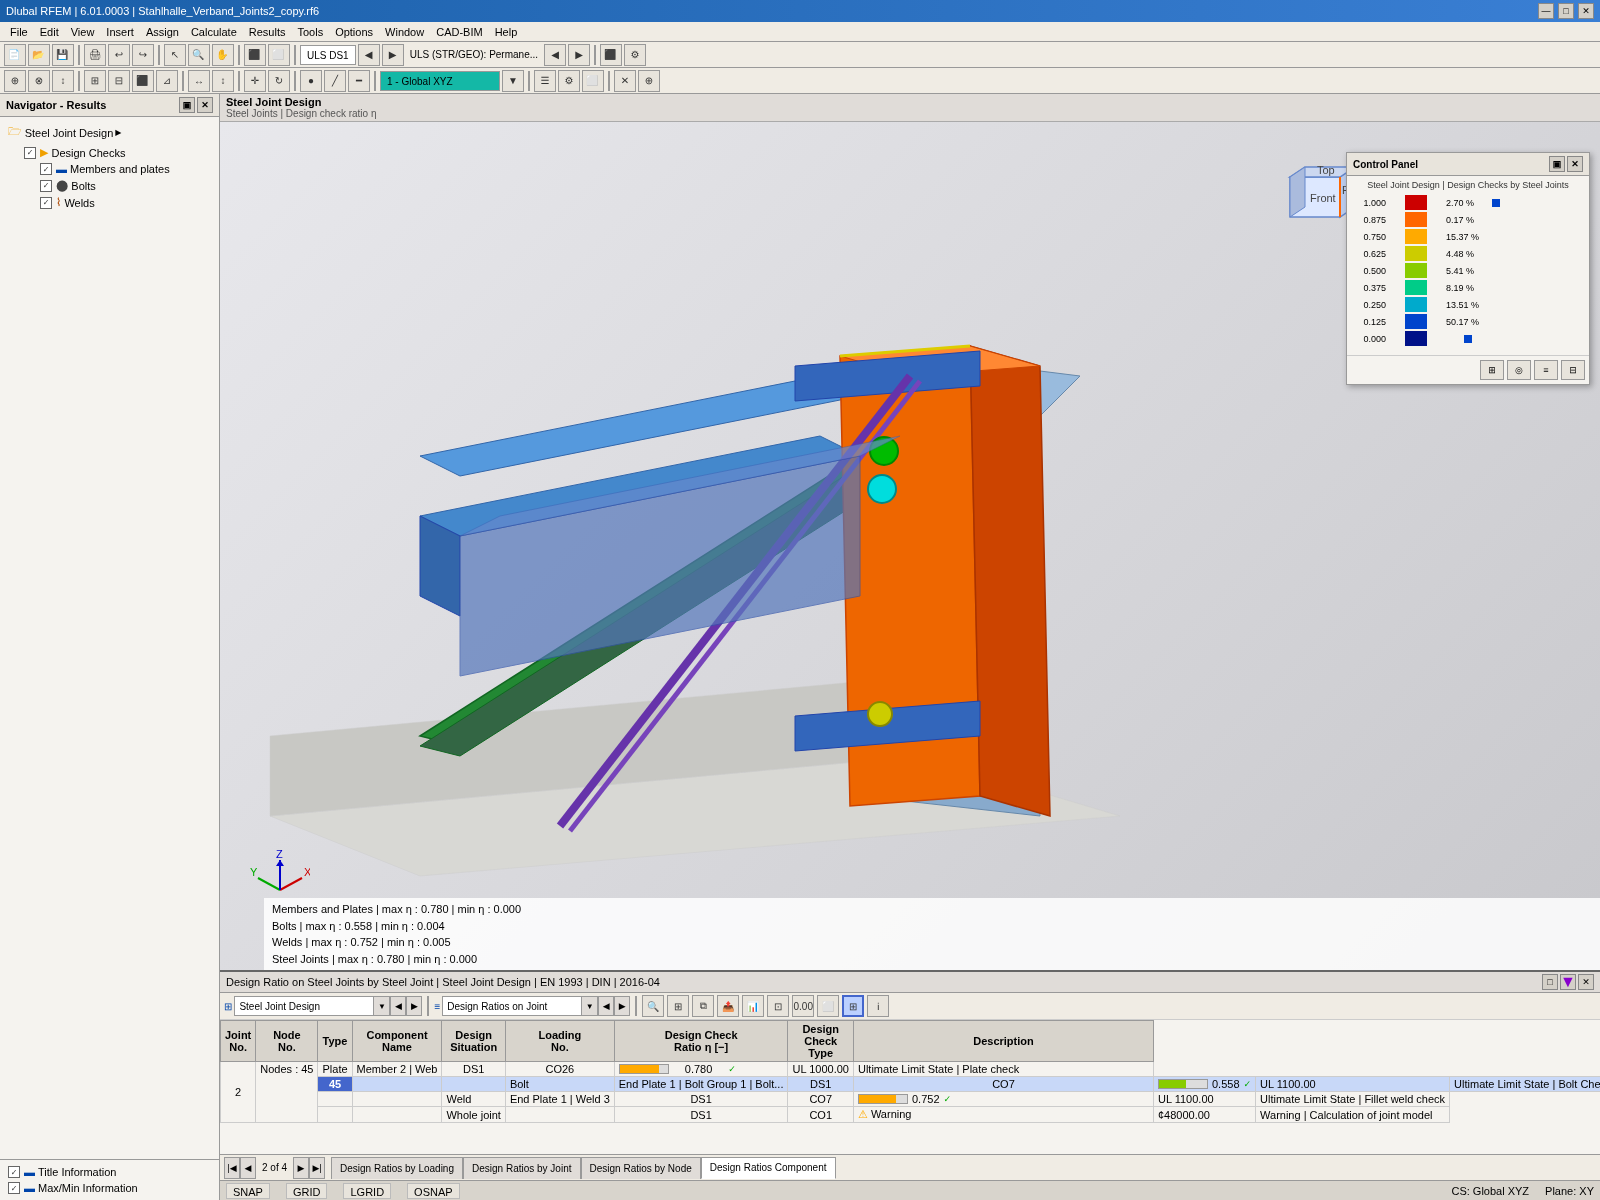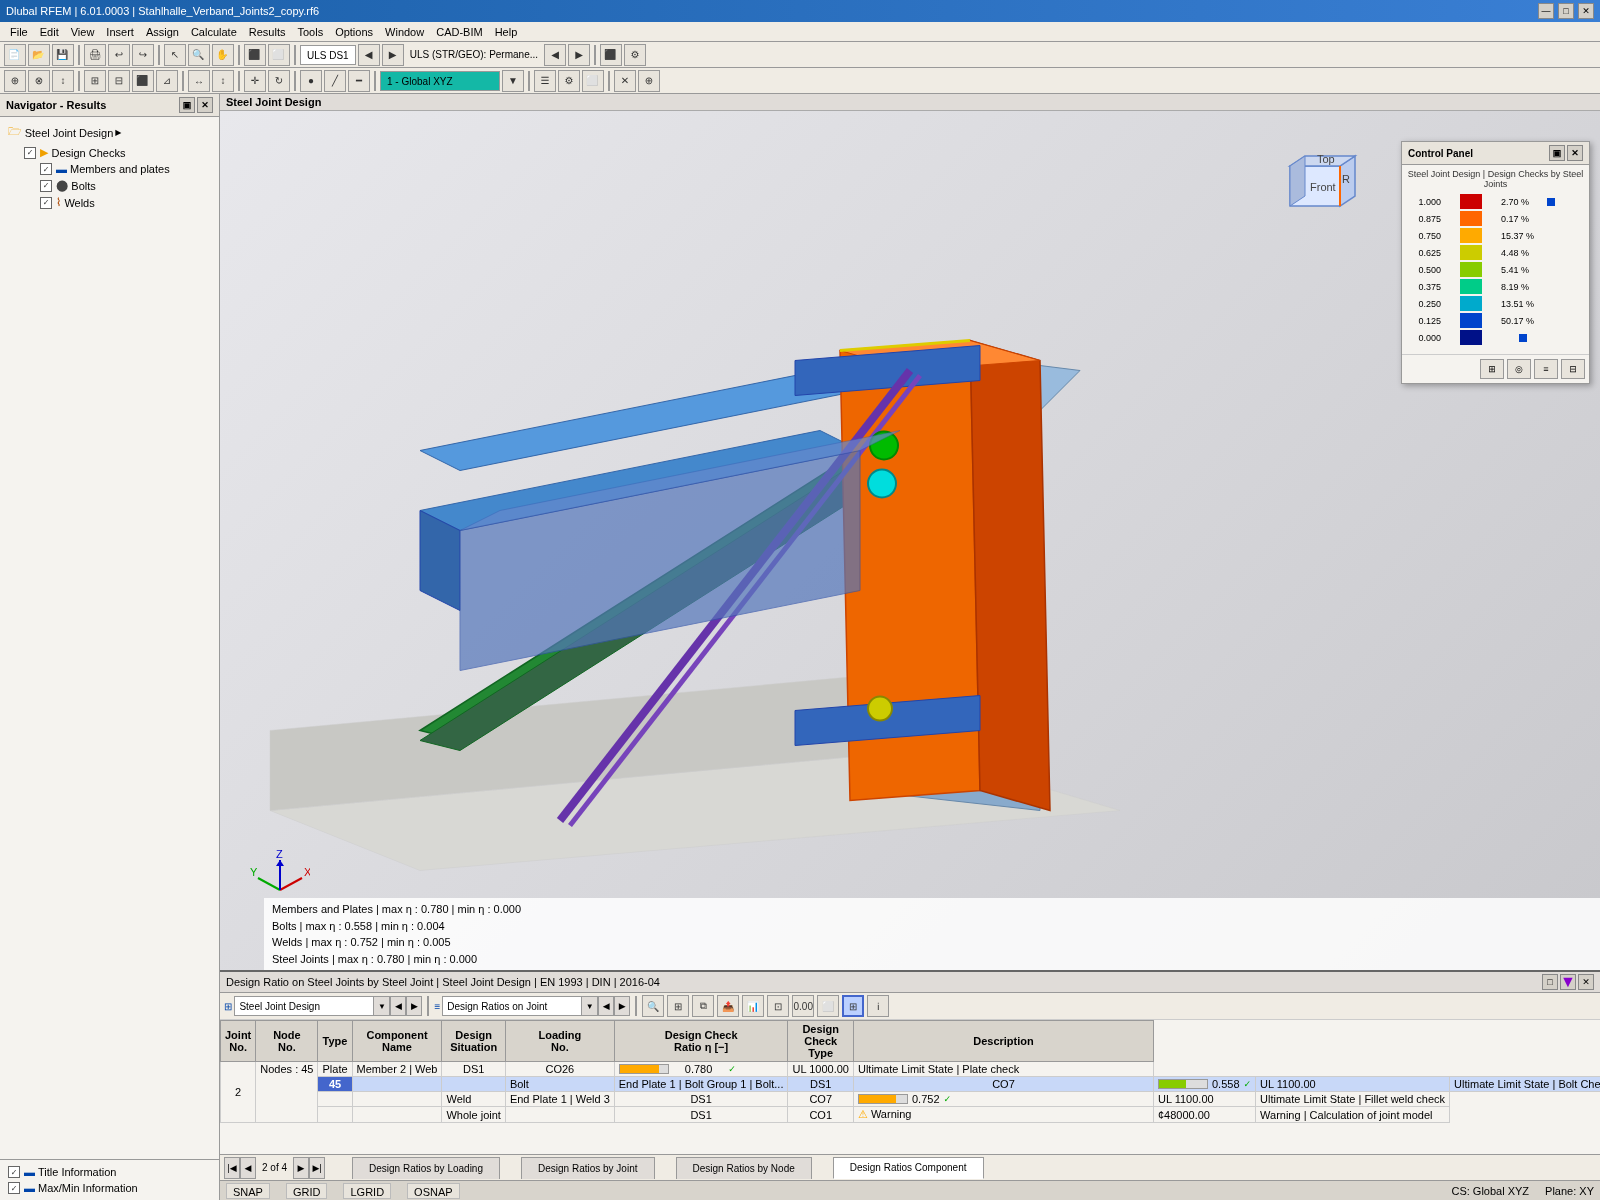--- a/index.html
+++ b/index.html
@@ -134,21 +134,21 @@
       font-size: 10px;
       line-height: 1.5;
       margin-left: 44px;
     }
 
     
     #control-panel {
       position: absolute;
       top: 30px;
       right: 10px;
-      width: 189px;
+      width: 244px;
       background: #f5f3ef;
       border: 1px solid #999;
       box-shadow: 2px 2px 6px rgba(0,0,0,0.3);
     }
     #cp-header {
       background: #e8e4dc;
       border-bottom: 1px solid #999;
       padding: 3px 6px;
       display: flex;
       justify-content: space-between;
@@ -241,29 +241,28 @@
       height: 26px;
       background: #f0ece4;
       border-top: 1px solid #999;
       display: flex;
       align-items: center;
       gap: 0;
       padding: 0 4px;
     }
     .tab-btn {
       height: 22px;
-      padding: 0 16px;
+      padding: 0 8px;
       background: #e0dcd8;
       border: 1px solid #999;
       border-bottom: none;
       cursor: pointer;
       font-size: 10px;
       display: flex;
       align-items: center;
-      margin-left: 21px;
     }
     .tab-btn.active { background: white; border-bottom: 1px solid white; }
     .tab-nav { width: 16px; height: 22px; background: #e0dcd8; border: 1px solid #999; display: flex; align-items: center; justify-content: center; cursor: pointer; font-size: 9px; }
     .page-info { padding: 0 6px; font-size: 10px; }
 
     #statusbar {
       height: 20px;
       background: #d8d4cc;
       border-top: 1px solid #999;
       display: flex;
@@ -419,20 +418,21 @@
         <span>Max/Min Information</span>
       </div>
     </div>
   </div>
 
   <div style="flex:1;display:flex;flex-direction:column;overflow:hidden;">
 
     <div id="viewport">
       <div id="viewport-header">
         <span style="font-weight:bold;">Steel Joint Design</span>
+        <div class="path">Steel Joints | Design check ratio η</div>
       </div>
       <div id="viewport-3d">
         <div id="scene-bg"></div>
 
         <svg id="scene-svg" viewBox="0 0 1380 620">
 
           <polygon points="50,580 700,520 900,580 200,640" fill="#d8d8d4" stroke="#ccc" stroke-width="0.5"></polygon>
           <polygon points="50,580 700,520 700,440 50,500" fill="#c8c8c4" stroke="#ccc" stroke-width="0.5"></polygon>
 
           <polygon points="200,280 600,200 640,220 240,300" fill="#4488cc" stroke="#3366aa" stroke-width="1"></polygon>

